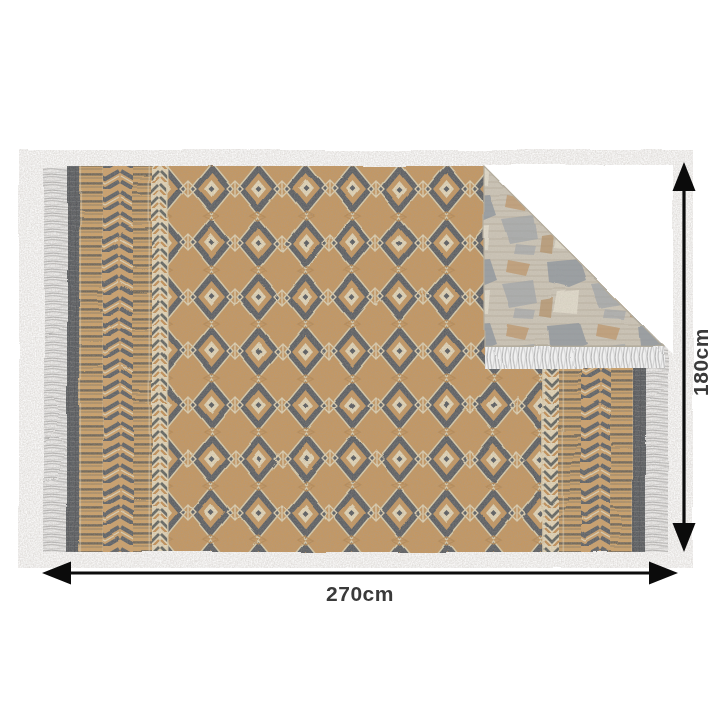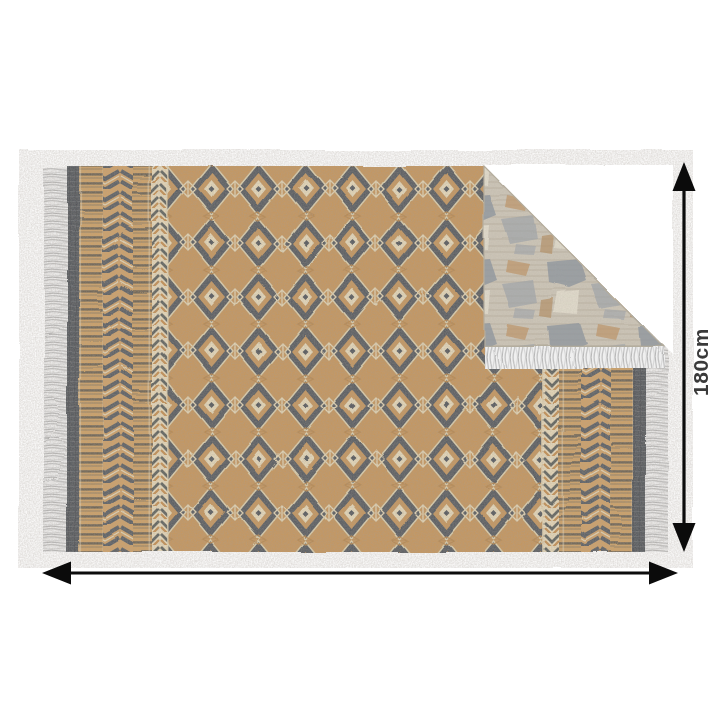--- a/index.html
+++ b/index.html
@@ -138,15 +138,16 @@
       <polygon points="42,573 71,561.5 71,584.5" fill="#0b0b0b"></polygon>
       <polygon points="678,573 649,561.5 649,584.5" fill="#0b0b0b"></polygon>
     </g>
     <g>
       <line x1="684" y1="180" x2="684" y2="538" stroke-width="3.2" stroke="#0b0b0b"></line>
       <polygon points="684,162 672.5,191 695.5,191" fill="#0b0b0b"></polygon>
       <polygon points="684,552 672.5,523 695.5,523" fill="#0b0b0b"></polygon>
     </g>
   </svg>
 
+  <div class="dim-label width">270cm</div>
   <div class="dim-label height">180cm</div>
 
 </div>
 
 </body></html>

